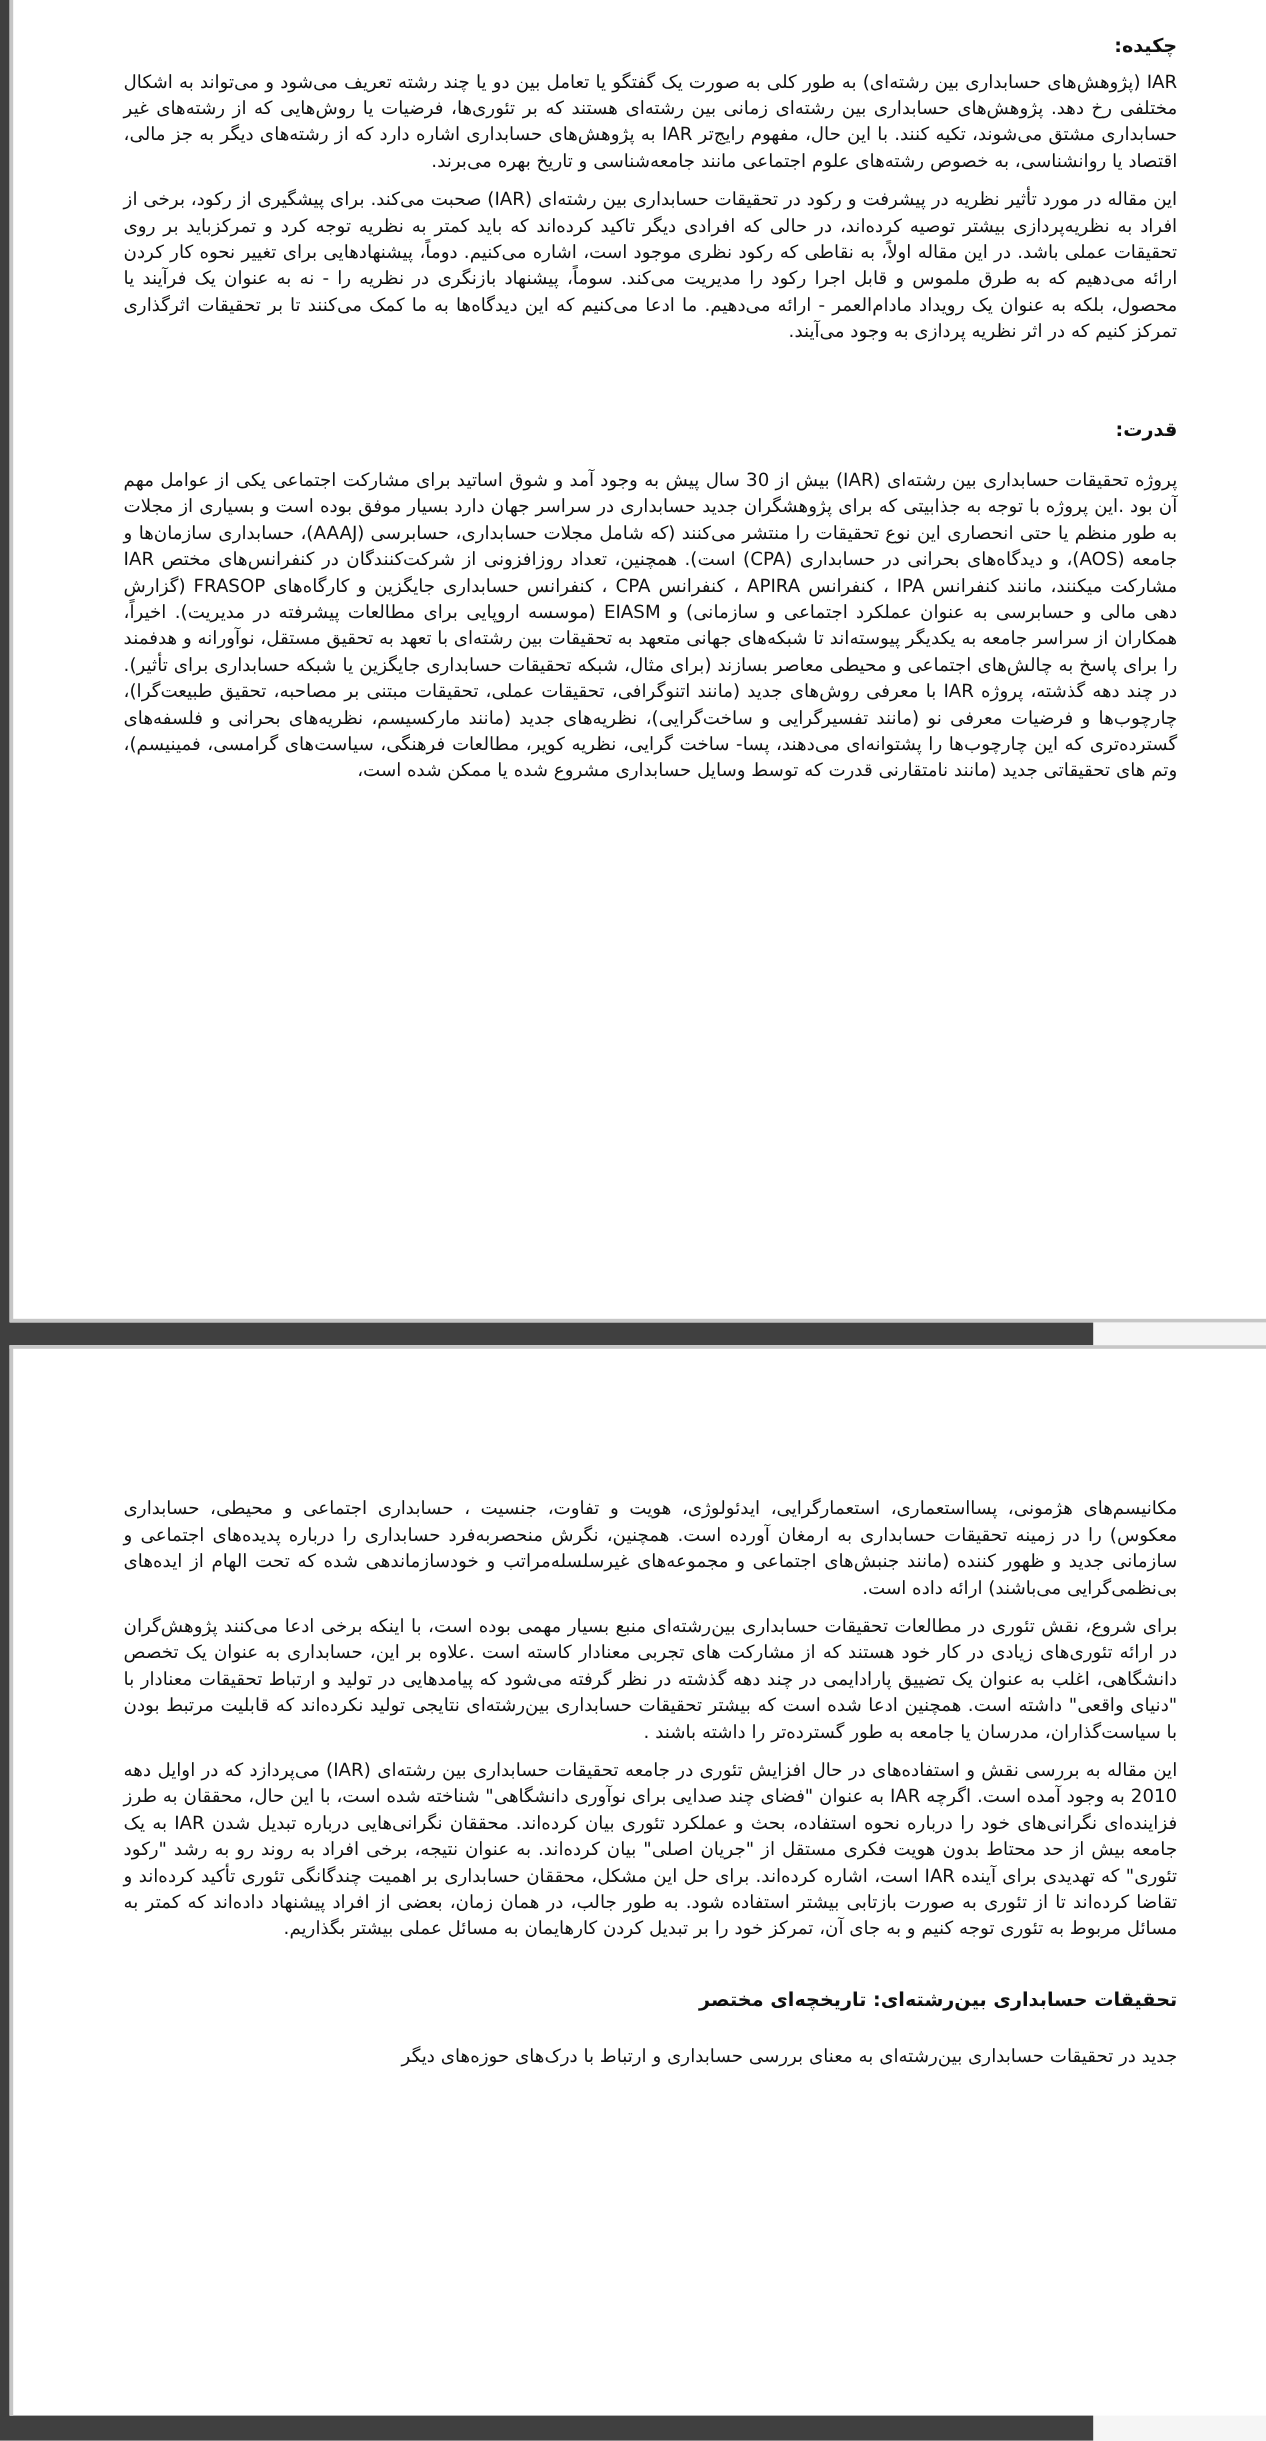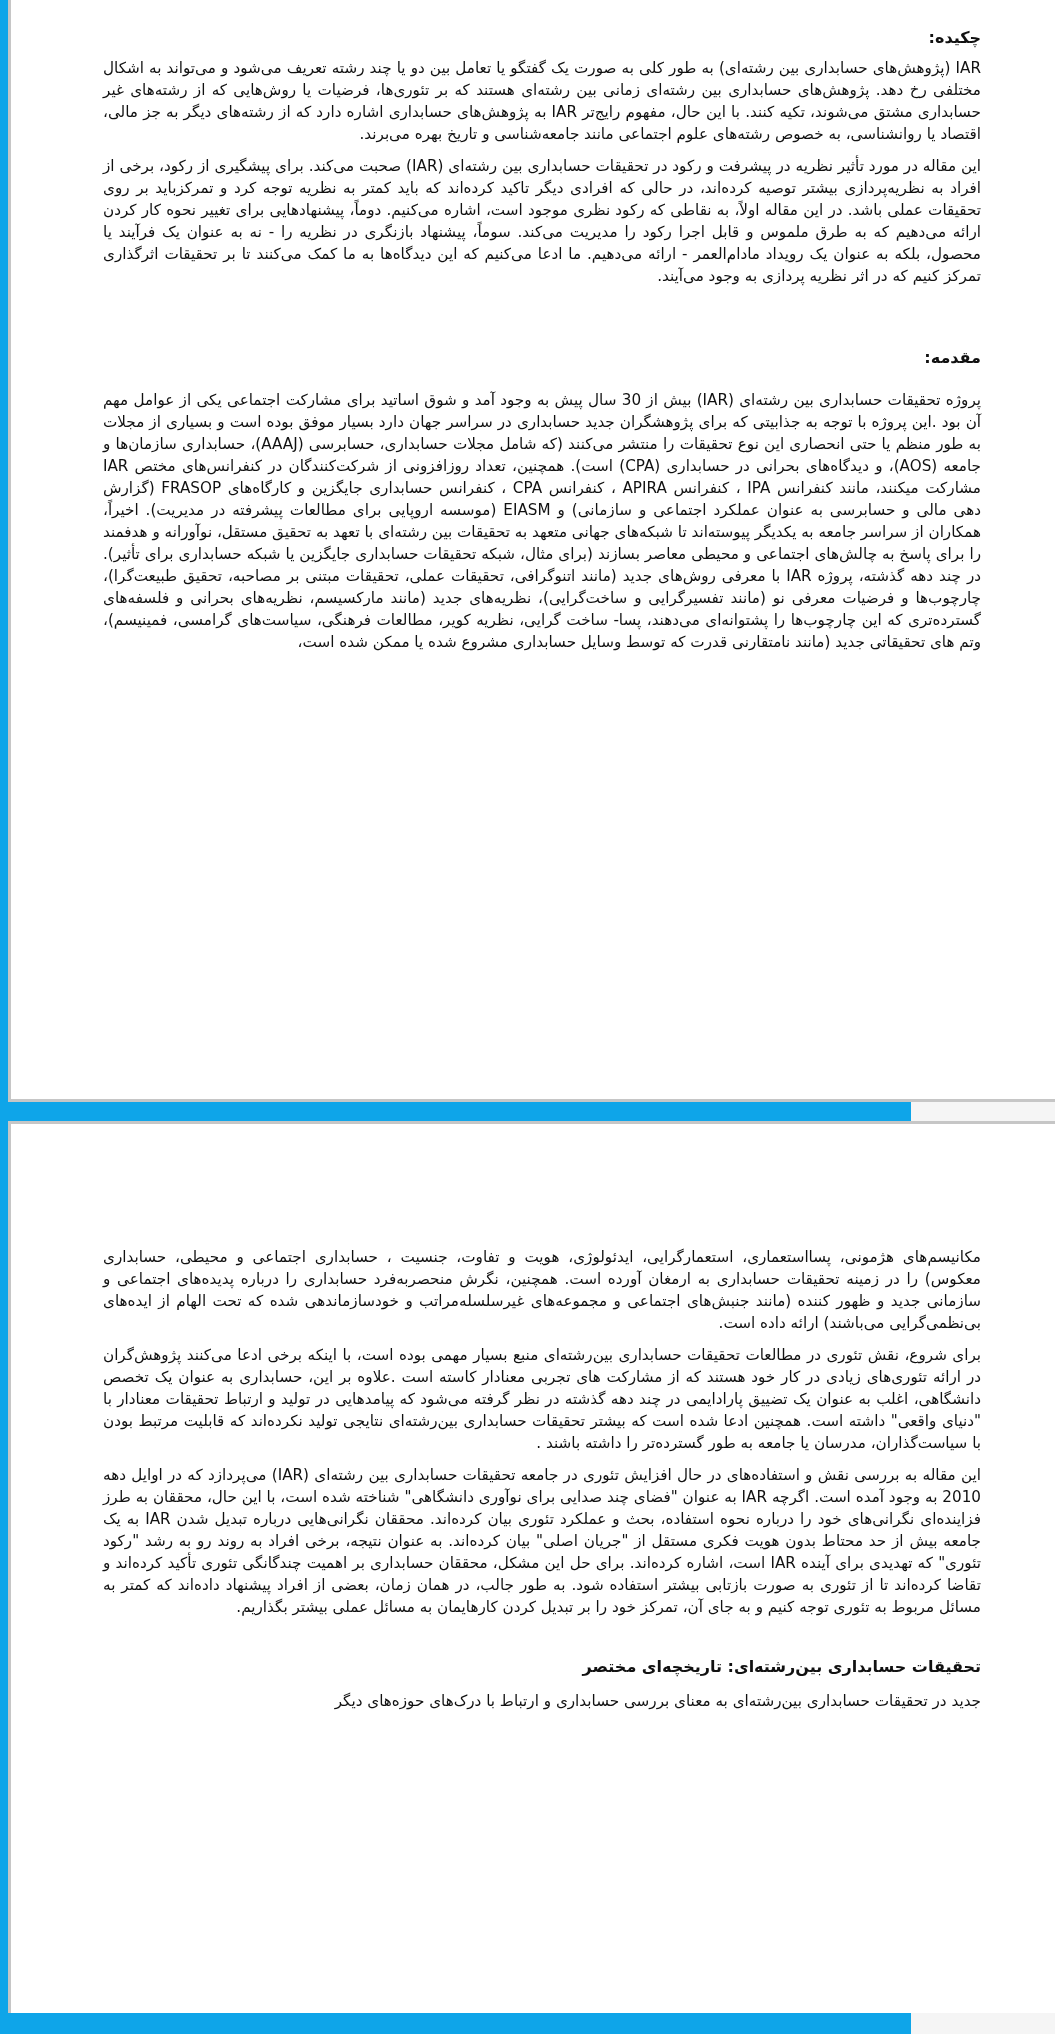--- a/index.html
+++ b/index.html
@@ -7,21 +7,21 @@
     padding: 0;
     background: #f5f5f5;
     width: 1055px;
     height: 2034px;
     overflow: hidden;
   }
   .viewer {
     position: relative;
     width: 911px;
     height: 2034px;
-    background: #0ea5e9;
+    background: #404040;
     text-decoration: underline;
   }
   .page {
     position: absolute;
     left: 8px;
     width: 1060px;
     background: #ffffff;
     border: 3px solid #c6c6c6;
     box-sizing: border-box;
   }
@@ -48,37 +48,37 @@
     font-size: 16px;
     margin: 0 0 8px 0;
     text-align: right;
   }
   p {
     margin: 0 0 10px 0;
     word-spacing: 0px;
   }
   .gap-large { height: 50px; }
   .gap-medium { height: 28px; }
-  .heading-2 { margin-bottom: 12px; }
+  .heading-2 { margin-bottom: 24px; }
   .heading-intro { margin-bottom: 20px; }
 </style>
 </head>
 <body>
 
 <div class="viewer">
 
   <div class="page page-1">
     <div class="content">
       <div class="heading">چکیده:</div>
       <p>IAR (پژوهش‌های حسابداری بین رشته‌ای) به طور کلی به صورت یک گفتگو یا تعامل بین دو یا چند رشته تعریف می‌شود و می‌تواند به اشکال مختلفی رخ دهد. پژوهش‌های حسابداری بین رشته‌ای زمانی بین رشته‌ای هستند که بر تئوری‌ها، فرضیات یا روش‌هایی که از رشته‌های غیر حسابداری مشتق می‌شوند، تکیه کنند. با این حال، مفهوم رایج‌تر IAR به پژوهش‌های حسابداری اشاره دارد که از رشته‌های دیگر به جز مالی، اقتصاد یا روانشناسی، به خصوص رشته‌های علوم اجتماعی مانند جامعه‌شناسی و تاریخ بهره می‌برند.</p>
       <p>این مقاله در مورد تأثیر نظریه در پیشرفت و رکود در تحقیقات حسابداری بین رشته‌ای (IAR) صحبت می‌کند. برای پیشگیری از رکود، برخی از افراد به نظریه‌پردازی بیشتر توصیه کرده‌اند، در حالی که افرادی دیگر تاکید کرده‌اند که باید کمتر به نظریه توجه کرد و تمرکزباید بر روی تحقیقات عملی باشد. در این مقاله اولاً، به نقاطی که رکود نظری موجود است، اشاره می‌کنیم. دوماً، پیشنهادهایی برای تغییر نحوه کار کردن ارائه می‌دهیم که به طرق ملموس و قابل اجرا رکود را مدیریت می‌کند. سوماً، پیشنهاد بازنگری در نظریه را - نه به عنوان یک فرآیند یا محصول، بلکه به عنوان یک رویداد مادام‌العمر - ارائه می‌دهیم. ما ادعا می‌کنیم که این دیدگاه‌ها به ما کمک می‌کنند تا بر تحقیقات اثرگذاری تمرکز کنیم که در اثر نظریه پردازی به وجود می‌آیند.</p>
 
       <div class="gap-large"></div>
 
-      <div class="heading heading-intro">مقدمه:</div>
+      <div class="heading heading-intro">قدرت:</div>
       <p>پروژه تحقیقات حسابداری بین رشته‌ای (IAR) بیش از 30 سال پیش به وجود آمد و شوق اساتید برای مشارکت اجتماعی یکی از عوامل مهم آن بود .این پروژه با توجه به جذابیتی که برای پژوهشگران جدید حسابداری در سراسر جهان دارد بسیار موفق بوده است و بسیاری از مجلات به طور منظم یا حتی انحصاری این نوع تحقیقات را منتشر می‌کنند (که شامل مجلات حسابداری، حسابرسی (AAAJ)، حسابداری سازمان‌ها و جامعه (AOS)، و دیدگاه‌های بحرانی در حسابداری (CPA) است). همچنین، تعداد روزافزونی از شرکت‌کنندگان در کنفرانس‌های مختص IAR مشارکت میکنند، مانند کنفرانس IPA ، کنفرانس APIRA ، کنفرانس CPA ، کنفرانس حسابداری جایگزین و کارگاه‌های FRASOP (گزارش دهی مالی و حسابرسی به عنوان عملکرد اجتماعی و سازمانی) و EIASM (موسسه اروپایی برای مطالعات پیشرفته در مدیریت). اخیراً، همکاران از سراسر جامعه به یکدیگر پیوسته‌اند تا شبکه‌های جهانی متعهد به تحقیقات بین رشته‌ای با تعهد به تحقیق مستقل، نوآورانه و هدفمند را برای پاسخ به چالش‌های اجتماعی و محیطی معاصر بسازند (برای مثال، شبکه تحقیقات حسابداری جایگزین یا شبکه حسابداری برای تأثیر). در چند دهه گذشته، پروژه IAR با معرفی روش‌های جدید (مانند اتنوگرافی، تحقیقات عملی، تحقیقات مبتنی بر مصاحبه، تحقیق طبیعت‌گرا)، چارچوب‌ها و فرضیات معرفی نو (مانند تفسیرگرایی و ساخت‌گرایی)، نظریه‌های جدید (مانند مارکسیسم، نظریه‌های بحرانی و فلسفه‌های گسترده‌تری که این چارچوب‌ها را پشتوانه‌ای می‌دهند، پسا- ساخت گرایی، نظریه کویر، مطالعات فرهنگی، سیاست‌های گرامسی، فمینیسم)، وتم های تحقیقاتی جدید (مانند نامتقارنی قدرت که توسط وسایل حسابداری مشروع شده یا ممکن شده است،</p>
     </div>
   </div>
 
   <div class="page page-2">
     <div class="content">
       <p>مکانیسم‌های هژمونی، پسااستعماری، استعمارگرایی، ایدئولوژی، هویت و تفاوت، جنسیت ، حسابداری اجتماعی و محیطی، حسابداری معکوس) را در زمینه تحقیقات حسابداری به ارمغان آورده است. همچنین، نگرش منحصربه‌فرد حسابداری را درباره پدیده‌های اجتماعی و سازمانی جدید و ظهور کننده (مانند جنبش‌های اجتماعی و مجموعه‌های غیرسلسله‌مراتب و خودسازماندهی شده که تحت الهام از ایده‌های بی‌نظمی‌گرایی می‌باشند) ارائه داده است.</p>
       <p>برای شروع، نقش تئوری در مطالعات تحقیقات حسابداری بین‌رشته‌ای منبع بسیار مهمی بوده است، با اینکه برخی ادعا می‌کنند پژوهش‌گران در ارائه تئوری‌های زیادی در کار خود هستند که از مشارکت های تجربی معنادار کاسته است .علاوه بر این، حسابداری به عنوان یک تخصص دانشگاهی، اغلب به عنوان یک تضییق پارادایمی در چند دهه گذشته در نظر گرفته می‌شود  که پیامدهایی در تولید و ارتباط تحقیقات معنادار با "دنیای واقعی" داشته است. همچنین ادعا شده است که بیشتر تحقیقات حسابداری بین‌رشته‌ای نتایجی تولید نکرده‌اند که قابلیت مرتبط بودن با سیاست‌گذاران، مدرسان یا جامعه به طور گسترده‌تر را داشته باشند .</p>
       <p>این مقاله به بررسی نقش و استفاده‌های در حال افزایش تئوری در جامعه تحقیقات حسابداری بین رشته‌ای (IAR) می‌پردازد که در اوایل دهه 2010 به وجود آمده است. اگرچه IAR به عنوان "فضای چند صدایی برای نوآوری دانشگاهی" شناخته شده است، با این حال، محققان به طرز فزاینده‌ای نگرانی‌های خود را درباره نحوه استفاده، بحث و عملکرد تئوری بیان کرده‌اند. محققان نگرانی‌هایی درباره تبدیل شدن IAR به یک جامعه بیش از حد محتاط  بدون هویت فکری مستقل از "جریان اصلی" بیان کرده‌اند. به عنوان نتیجه، برخی افراد به روند رو به رشد "رکود تئوری" که تهدیدی برای آینده IAR است، اشاره کرده‌اند. برای حل این مشکل، محققان حسابداری بر اهمیت چندگانگی تئوری تأکید کرده‌اند و تقاضا کرده‌اند تا از تئوری به صورت بازتابی بیشتر استفاده شود. به طور جالب، در همان زمان، بعضی از افراد پیشنهاد داده‌اند که کمتر به مسائل مربوط به تئوری توجه کنیم و به جای آن، تمرکز خود را بر تبدیل کردن کارهایمان به مسائل عملی بیشتر بگذاریم.</p>
 

